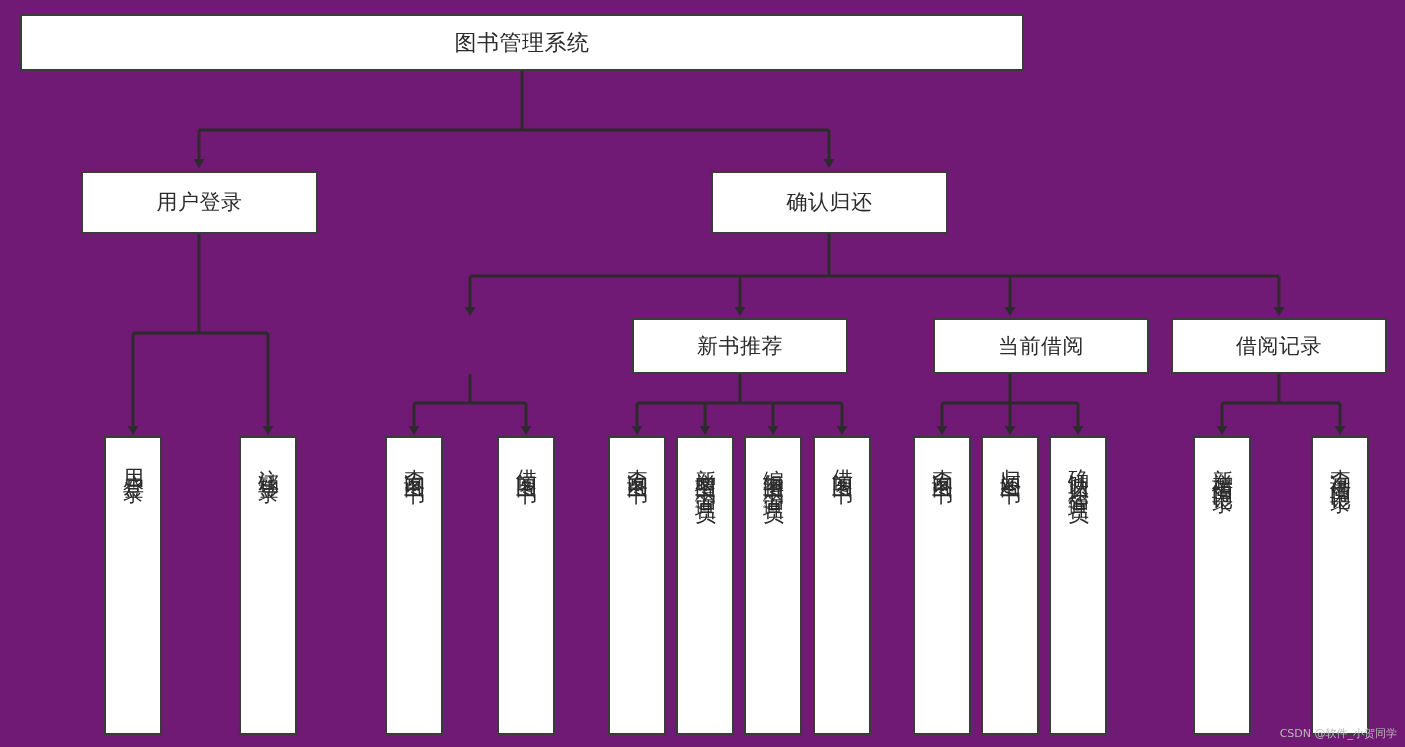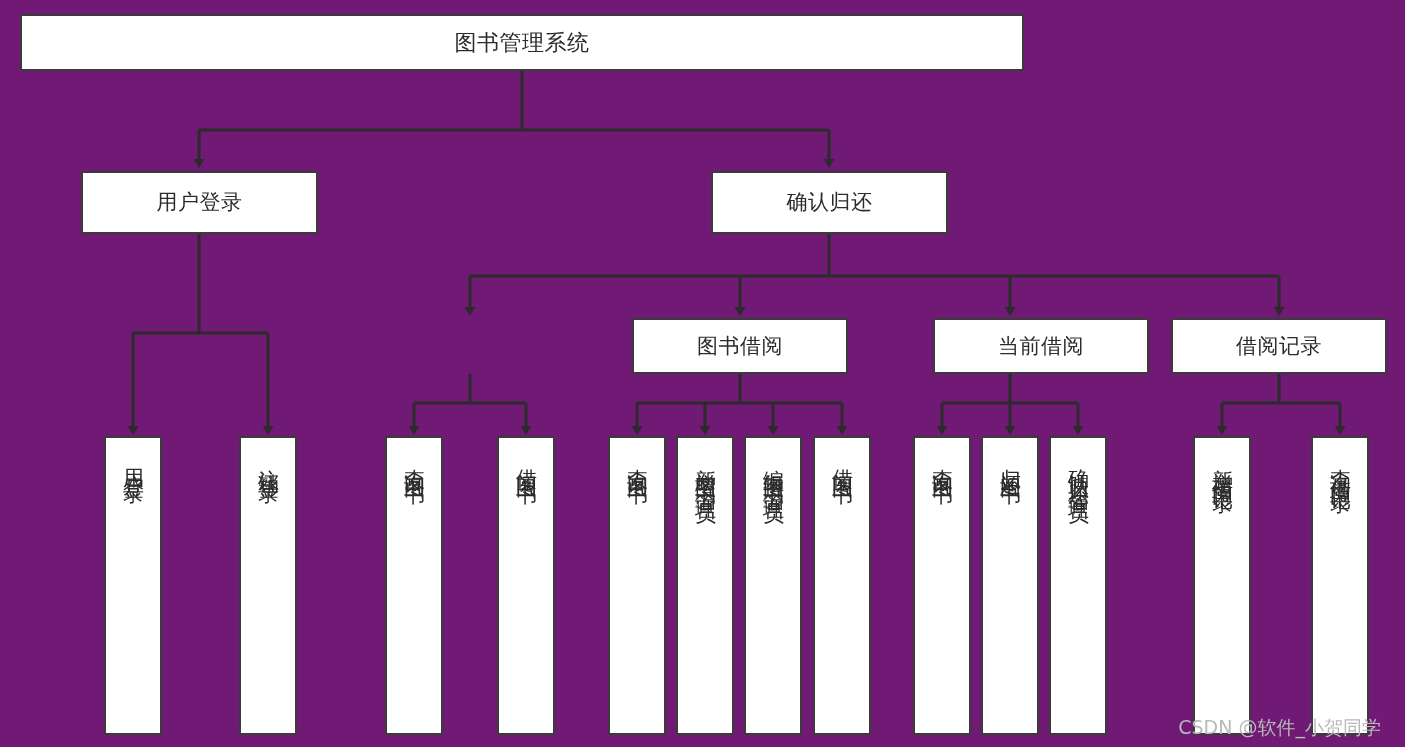--- a/index.html
+++ b/index.html
@@ -59,23 +59,23 @@
     color: #2b2b2b;
     writing-mode: vertical-rl;
     text-orientation: upright;
     letter-spacing: 5px;
     line-height: 1;
     white-space: nowrap;
     display: block;
   }
   .watermark {
     position: absolute;
-    right: 24px;
+    right: 8px;
     bottom: 6px;
-    font-size: 19px;
+    font-size: 11px;
     color: #b9b9b9;
     z-index: 5;
     white-space: nowrap;
     font-family: "DejaVu Sans", "Liberation Sans", sans-serif;
     margin-top: 16px;
   }
 </style>
 </head>
 <body>
 
@@ -138,21 +138,21 @@
   <div class="node" style="left:81px; top:171px; width:237px; height:63px;">
     <span class="node-label h-label">用户登录</span>
   </div>
 
   <div class="node" style="left:711px; top:171px; width:237px; height:63px;">
     <span class="node-label h-label">确认归还</span>
   </div>
 
 
   <div class="node" style="left:632px; top:318px; width:216px; height:56px;">
-    <span class="node-label h-label">图书借阅</span>
+    <span class="node-label h-label">新书推荐</span>
   </div>
 
   <div class="node" style="left:902px; top:318px; width:216px; height:56px;margin-left:31px;">
     <span class="node-label h-label">当前借阅</span>
   </div>
 
   <div class="node" style="left:1171px; top:318px; width:216px; height:56px;">
     <span class="node-label h-label">借阅记录</span>
   </div>
 

